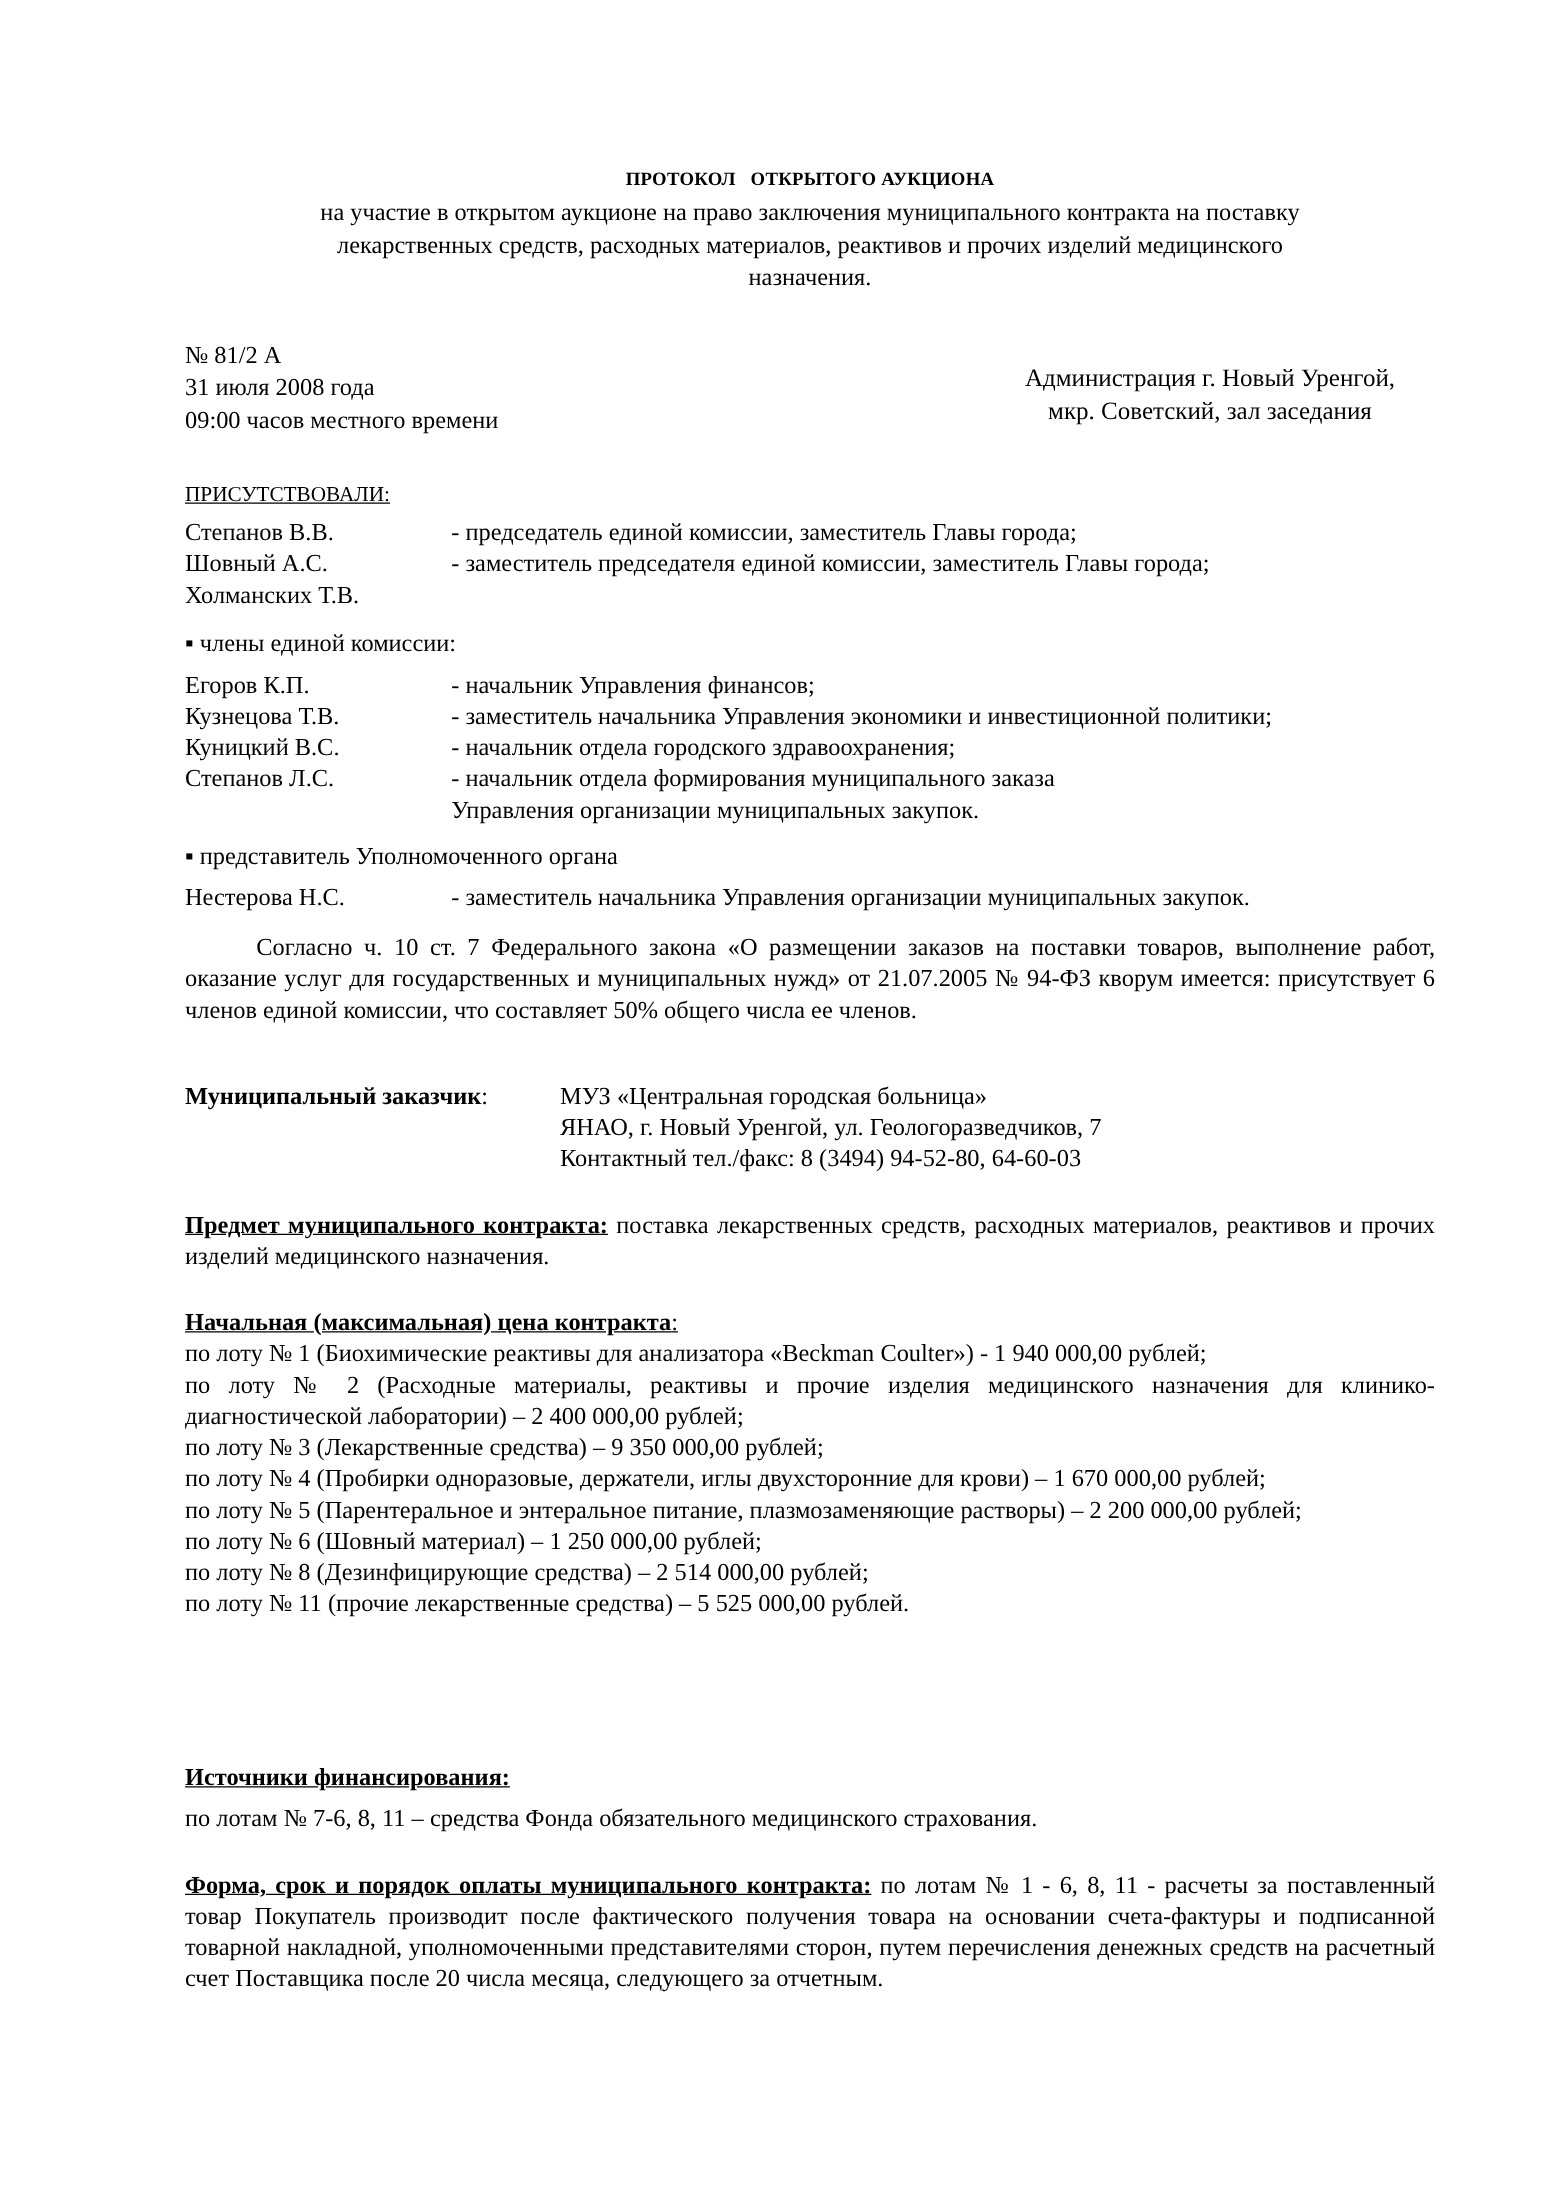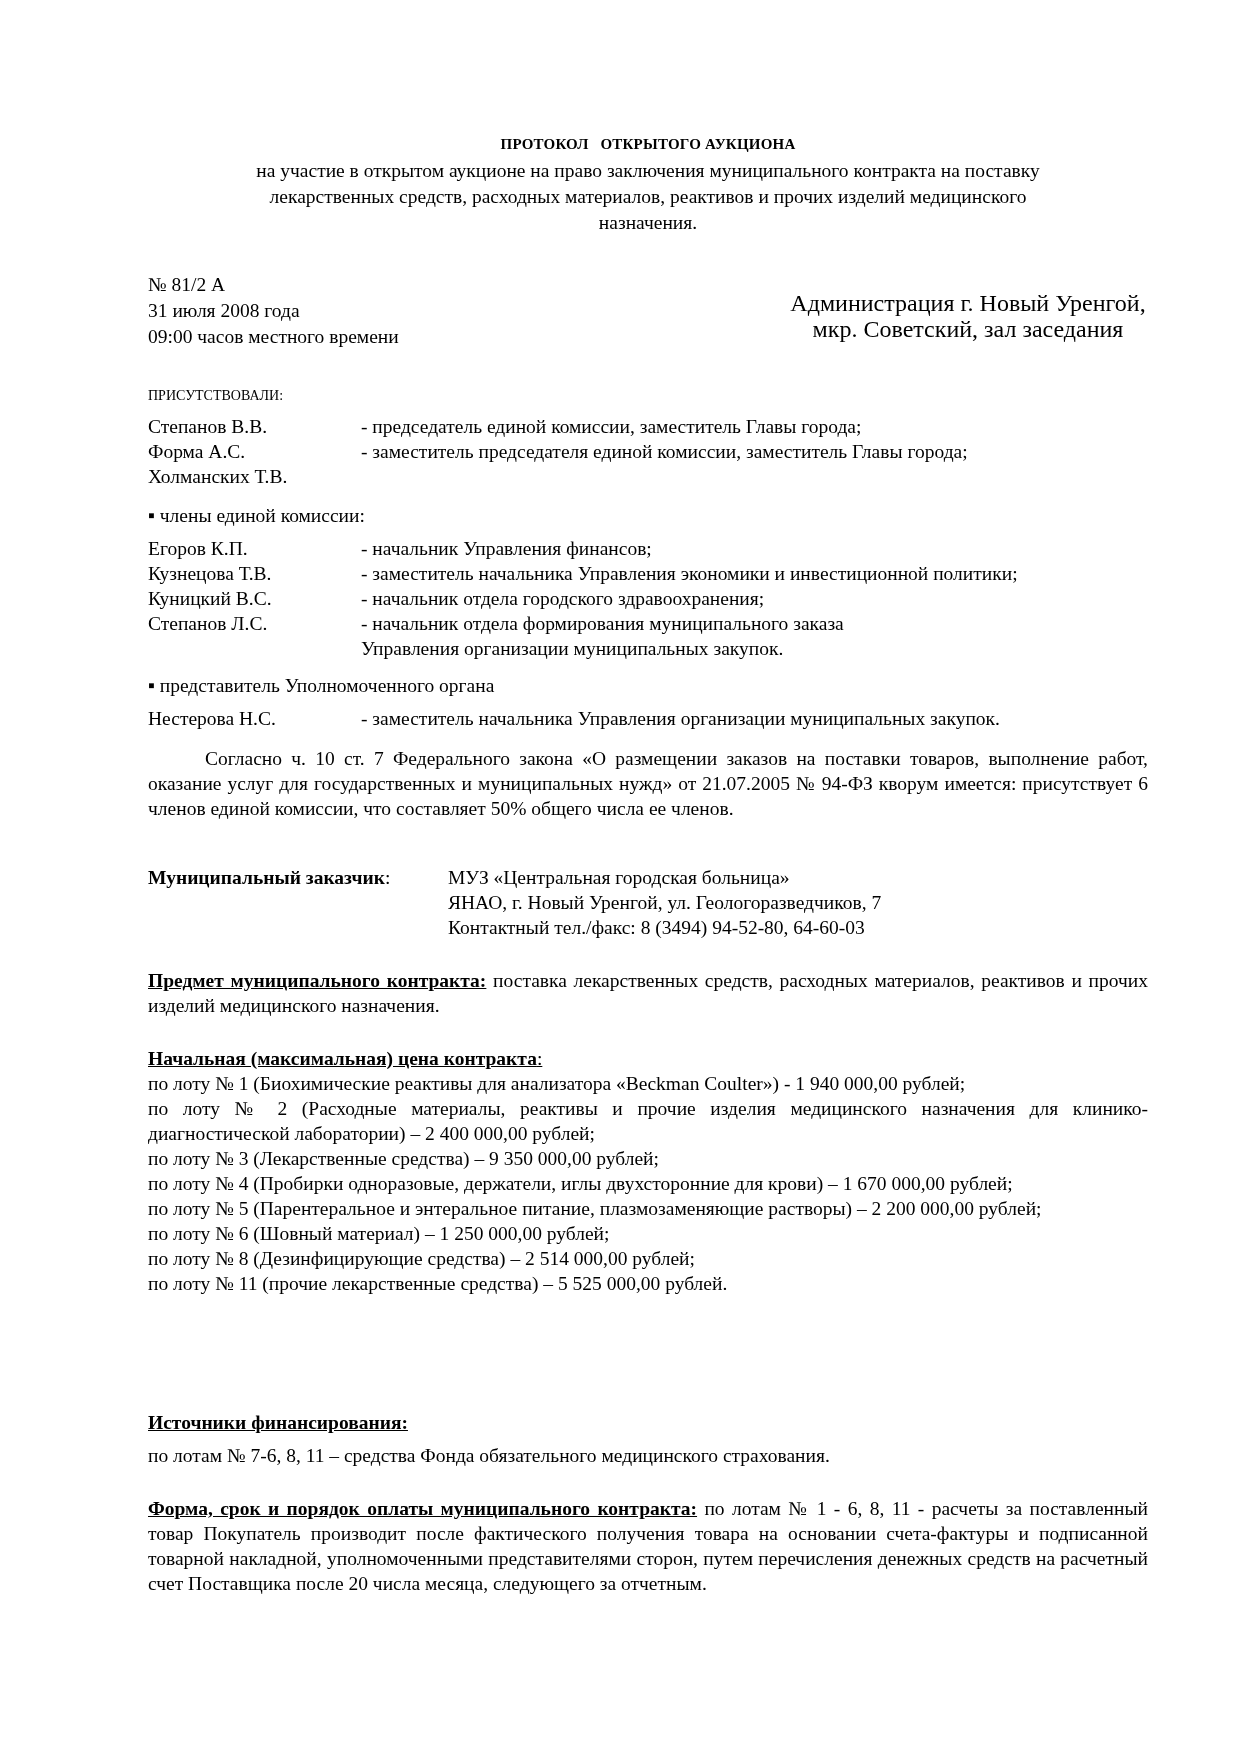--- a/index.html
+++ b/index.html
@@ -7,22 +7,22 @@
     width: 1240px; height: 1754px; position: relative; overflow: hidden;
     font-family: "Liberation Serif", "DejaVu Serif", serif;
     color: #000; font-size: 19.5px; line-height: 25px;
   }
   .page { position: absolute; left: 148px; top: 0; width: 1000px; }
   .abs { position: absolute; }
   .title-block { position: absolute; left: 0; top: 130px; width: 1000px; text-align: center; }
   .title { font-size: 15px; font-weight: bold; letter-spacing: 0.2px; line-height: 28px; }
   .subtitle { line-height: 26px; }
   .meta-left { left: 0; top: 272px; line-height: 26px; }
-  .meta-right { left: 640px; top: 290px; width: 360px; text-align: center; line-height: 26px; font-size: 24px; }
-  .present { left: 0; top: 383px; font-size: 14px; }
+  .meta-right { left: 640px; top: 290px; width: 360px; text-align: center; line-height: 26px; font-size: 20px; }
+  .present { left: 0; top: 383px; font-size: 17px; text-decoration: underline; }
   .row { display: flex; }
   .row .name { width: 213px; flex: none; }
   .row .role { flex: 1; }
   .block { left: 0; width: 1000px; }
   .just { text-align: justify; }
   .indent { text-indent: 57px; }
   .bu { font-weight: bold; text-decoration: underline; }
   .b { font-weight: bold; }
   .cust-row { display: flex; }
   .cust-label { width: 300px; flex: none; }
@@ -52,21 +52,21 @@
   </div>
 
   <div class="abs present">ПРИСУТСТВОВАЛИ:</div>
 
   <div class="abs block" style="top:414px;">
     <div class="row">
       <span class="name">Степанов В.В.</span>
       <span class="role">- председатель единой комиссии, заместитель Главы города;</span>
     </div>
     <div class="row">
-      <span class="name">Форма А.С.</span>
+      <span class="name">Шовный А.С.</span>
       <span class="role">- заместитель председателя единой комиссии, заместитель Главы города;</span>
     </div>
     <div class="row">
       <span class="name">Холманских Т.В.</span>
     </div>
   </div>
 
   <div class="abs block" style="top:503px;">▪ члены единой комиссии:</div>
 
   <div class="abs block" style="top:536px;">

